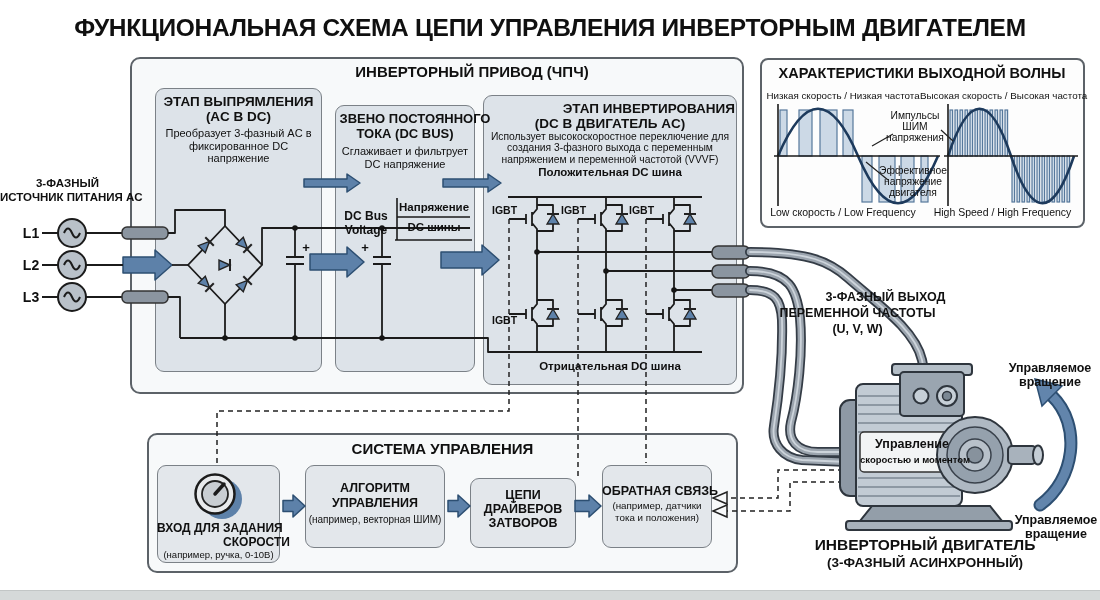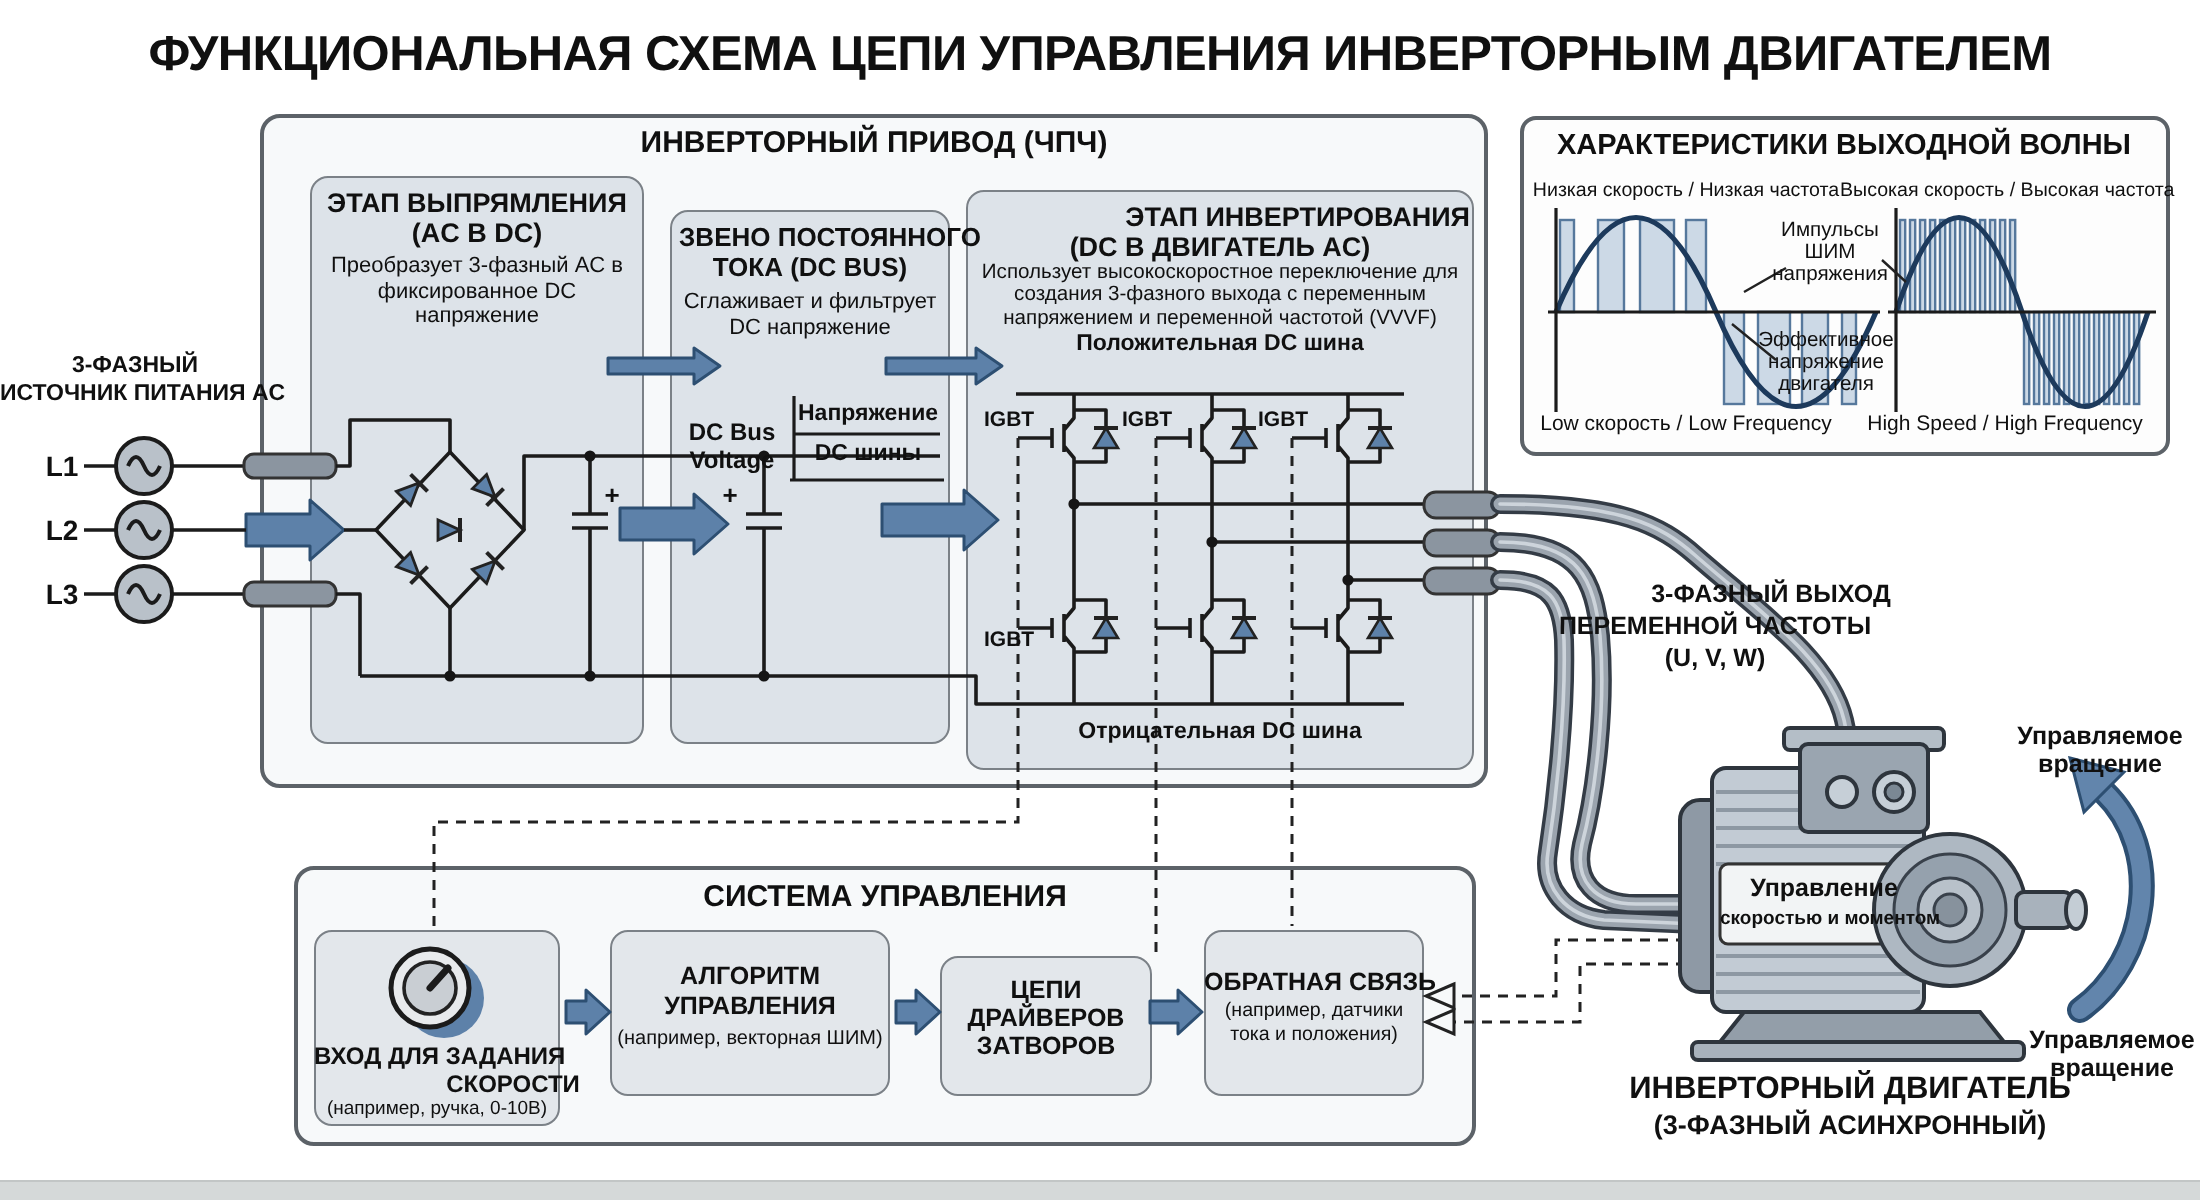--- a/index.html
+++ b/index.html
@@ -236,21 +236,21 @@
 </svg>
 
 <div class="t b" style="left:0;top:14px;width:1100px;font-size:24.5px;letter-spacing:-0.3px;">ФУНКЦИОНАЛЬНАЯ СХЕМА ЦЕПИ УПРАВЛЕНИЯ ИНВЕРТОРНЫМ ДВИГАТЕЛЕМ</div>
 
 <div class="t b nw" style="left:5px;top:177px;width:125px;font-size:11.5px;">3-ФАЗНЫЙ</div>
 <div class="t b nw" style="left:0px;top:191px;width:135px;font-size:11.5px;">ИСТОЧНИК ПИТАНИЯ AC</div>
 <div class="t b" style="left:18px;top:225px;width:26px;font-size:14px;">L1</div>
 <div class="t b" style="left:18px;top:257px;width:26px;font-size:14px;">L2</div>
 <div class="t b" style="left:18px;top:289px;width:26px;font-size:14px;">L3</div>
 
-<div class="t b" style="left:130px;top:63px;width:614px;font-size:15px;">ИНВЕРТОРНЫЙ ПРИВОД (ЧПЧ)</div>
+<div class="t b" style="left:130px;top:63px;width:614px;font-size:15px;padding-left:35px;">ИНВЕРТОРНЫЙ ПРИВОД (ЧПЧ)</div>
 
 <div class="t b" style="left:157px;top:94px;width:163px;font-size:13.5px;">ЭТАП ВЫПРЯМЛЕНИЯ</div>
 <div class="t b" style="left:157px;top:109px;width:163px;font-size:13.5px;">(AC В DC)</div>
 <div class="t" style="left:159px;top:127px;width:159px;font-size:11px;line-height:1.15;">Преобразует 3-фазный AC в фиксированное DC напряжение</div>
 <div class="t b" style="left:299px;top:240px;width:14px;font-size:13px;">+</div>
 
 <div class="t b" style="left:337px;top:111px;width:156px;font-size:13px;">ЗВЕНО ПОСТОЯННОГО</div>
 <div class="t b" style="left:337px;top:126px;width:136px;font-size:13px;">ТОКА (DC BUS)</div>
 <div class="t" style="left:339px;top:145px;width:132px;font-size:11px;line-height:1.15;">Сглаживает и фильтрует DC напряжение</div>
 <div class="t b" style="left:334px;top:209px;width:64px;font-size:12px;">DC Bus</div>

